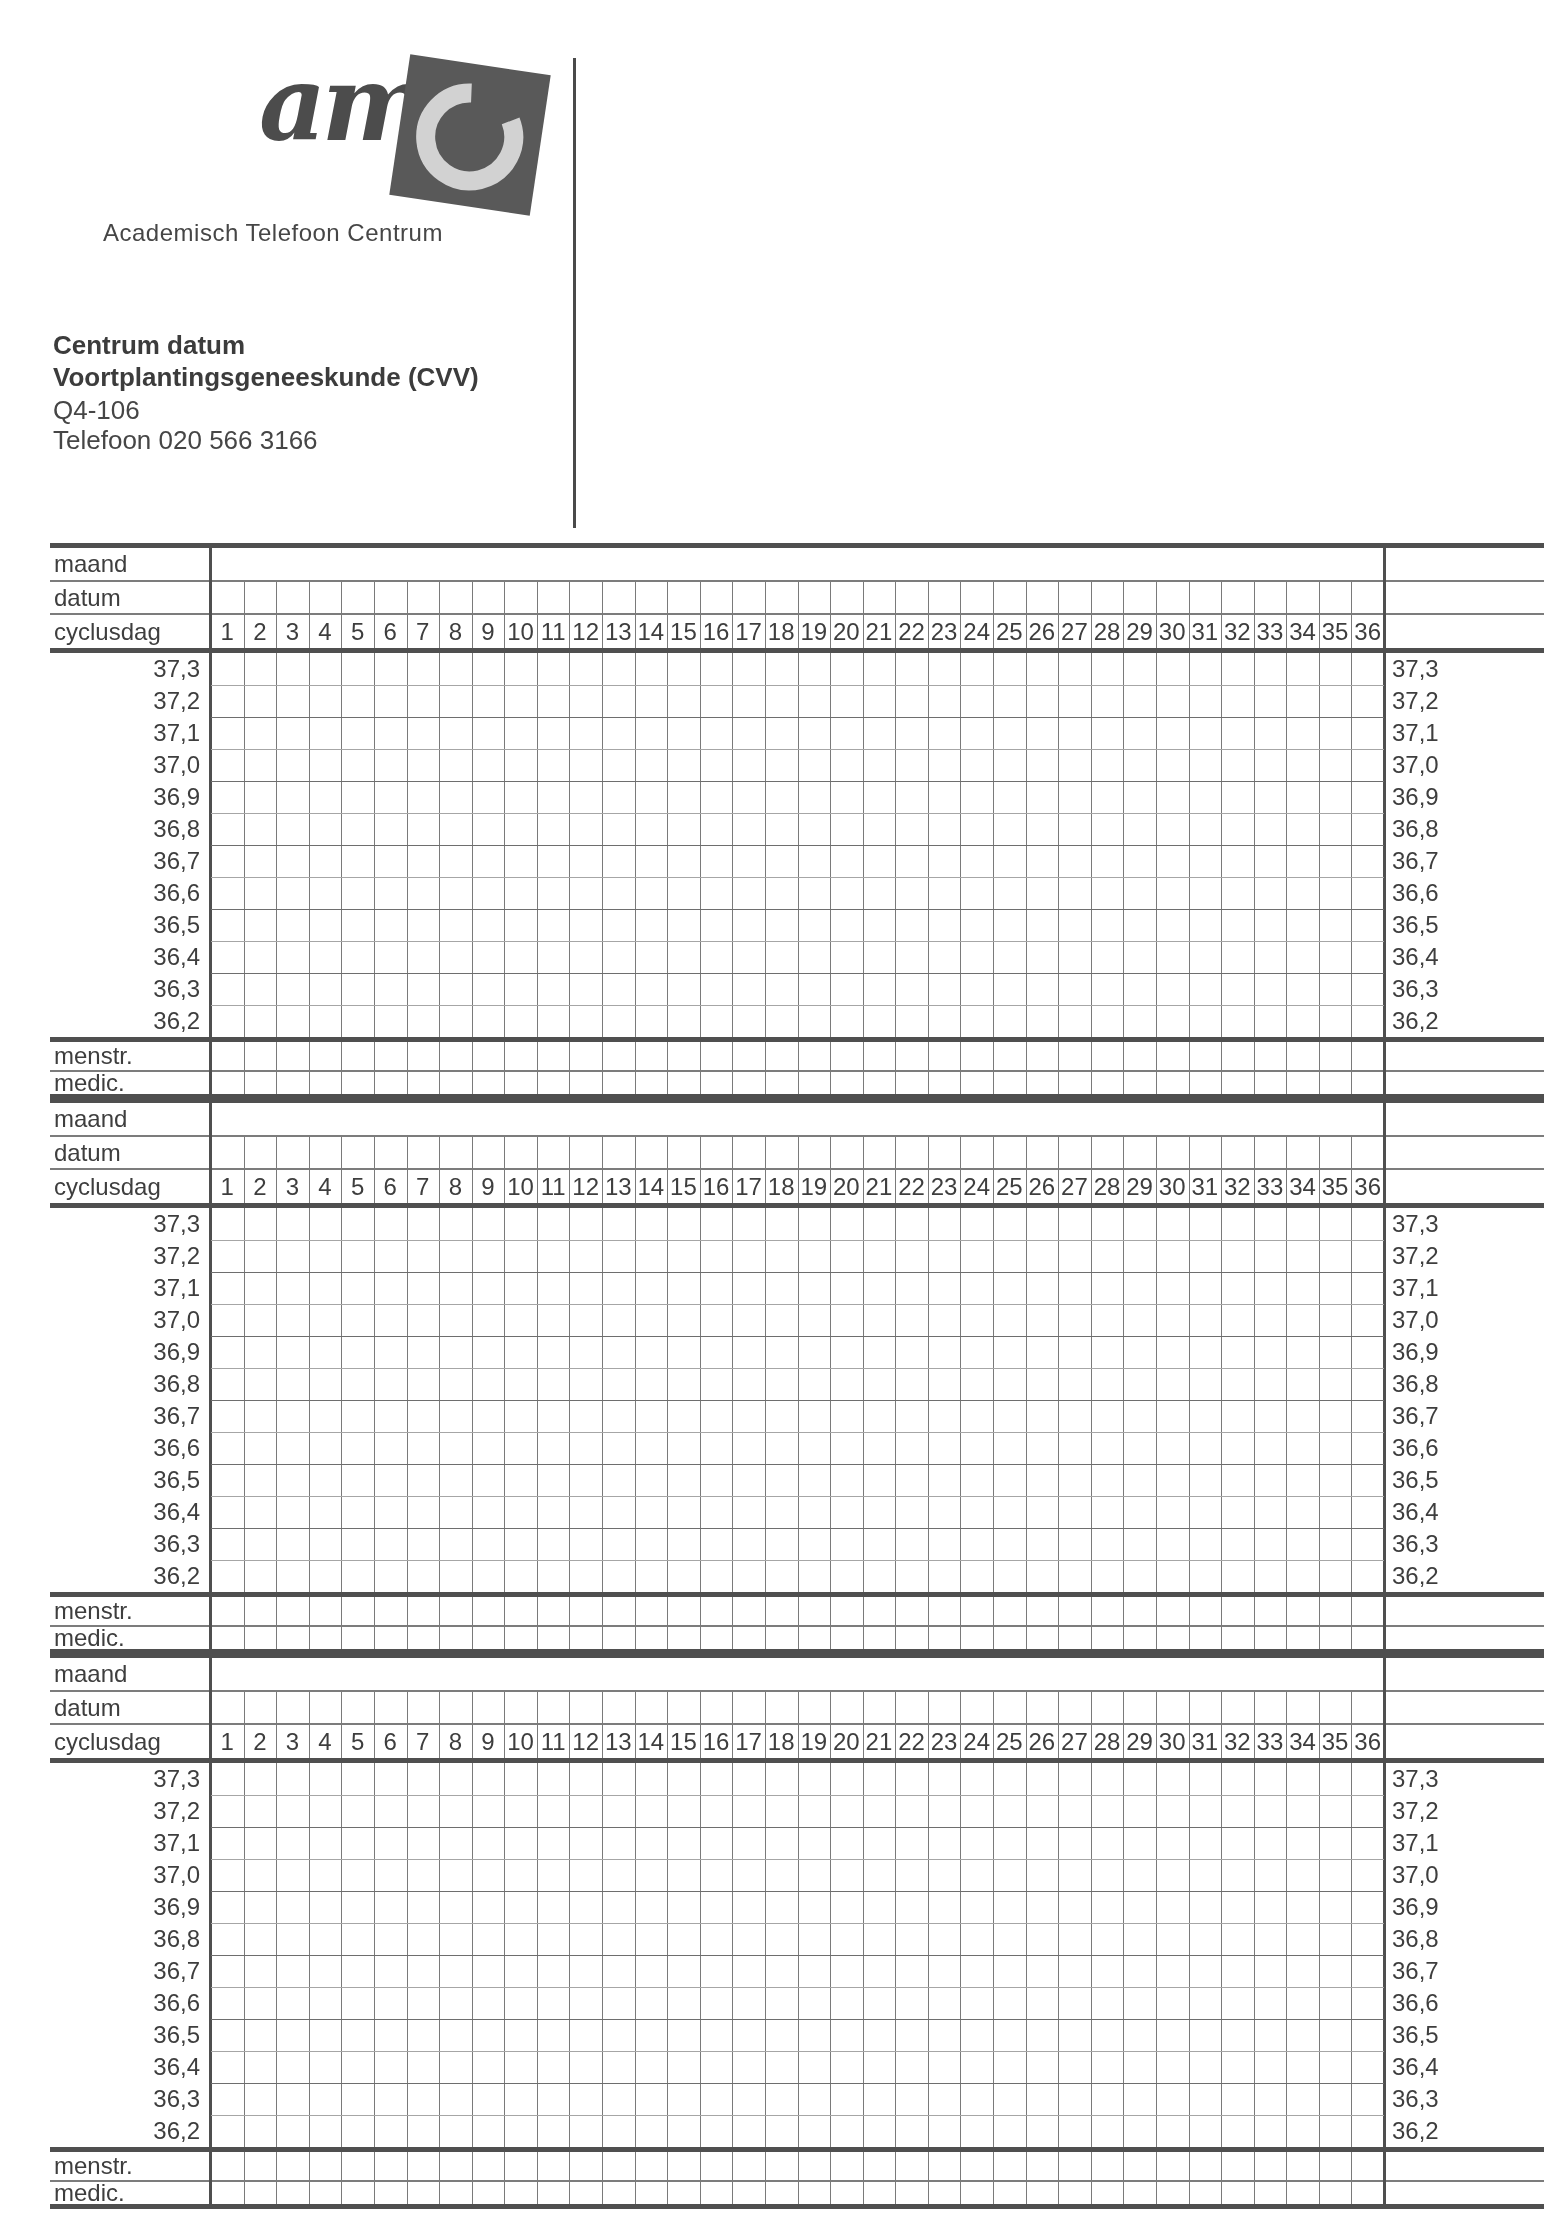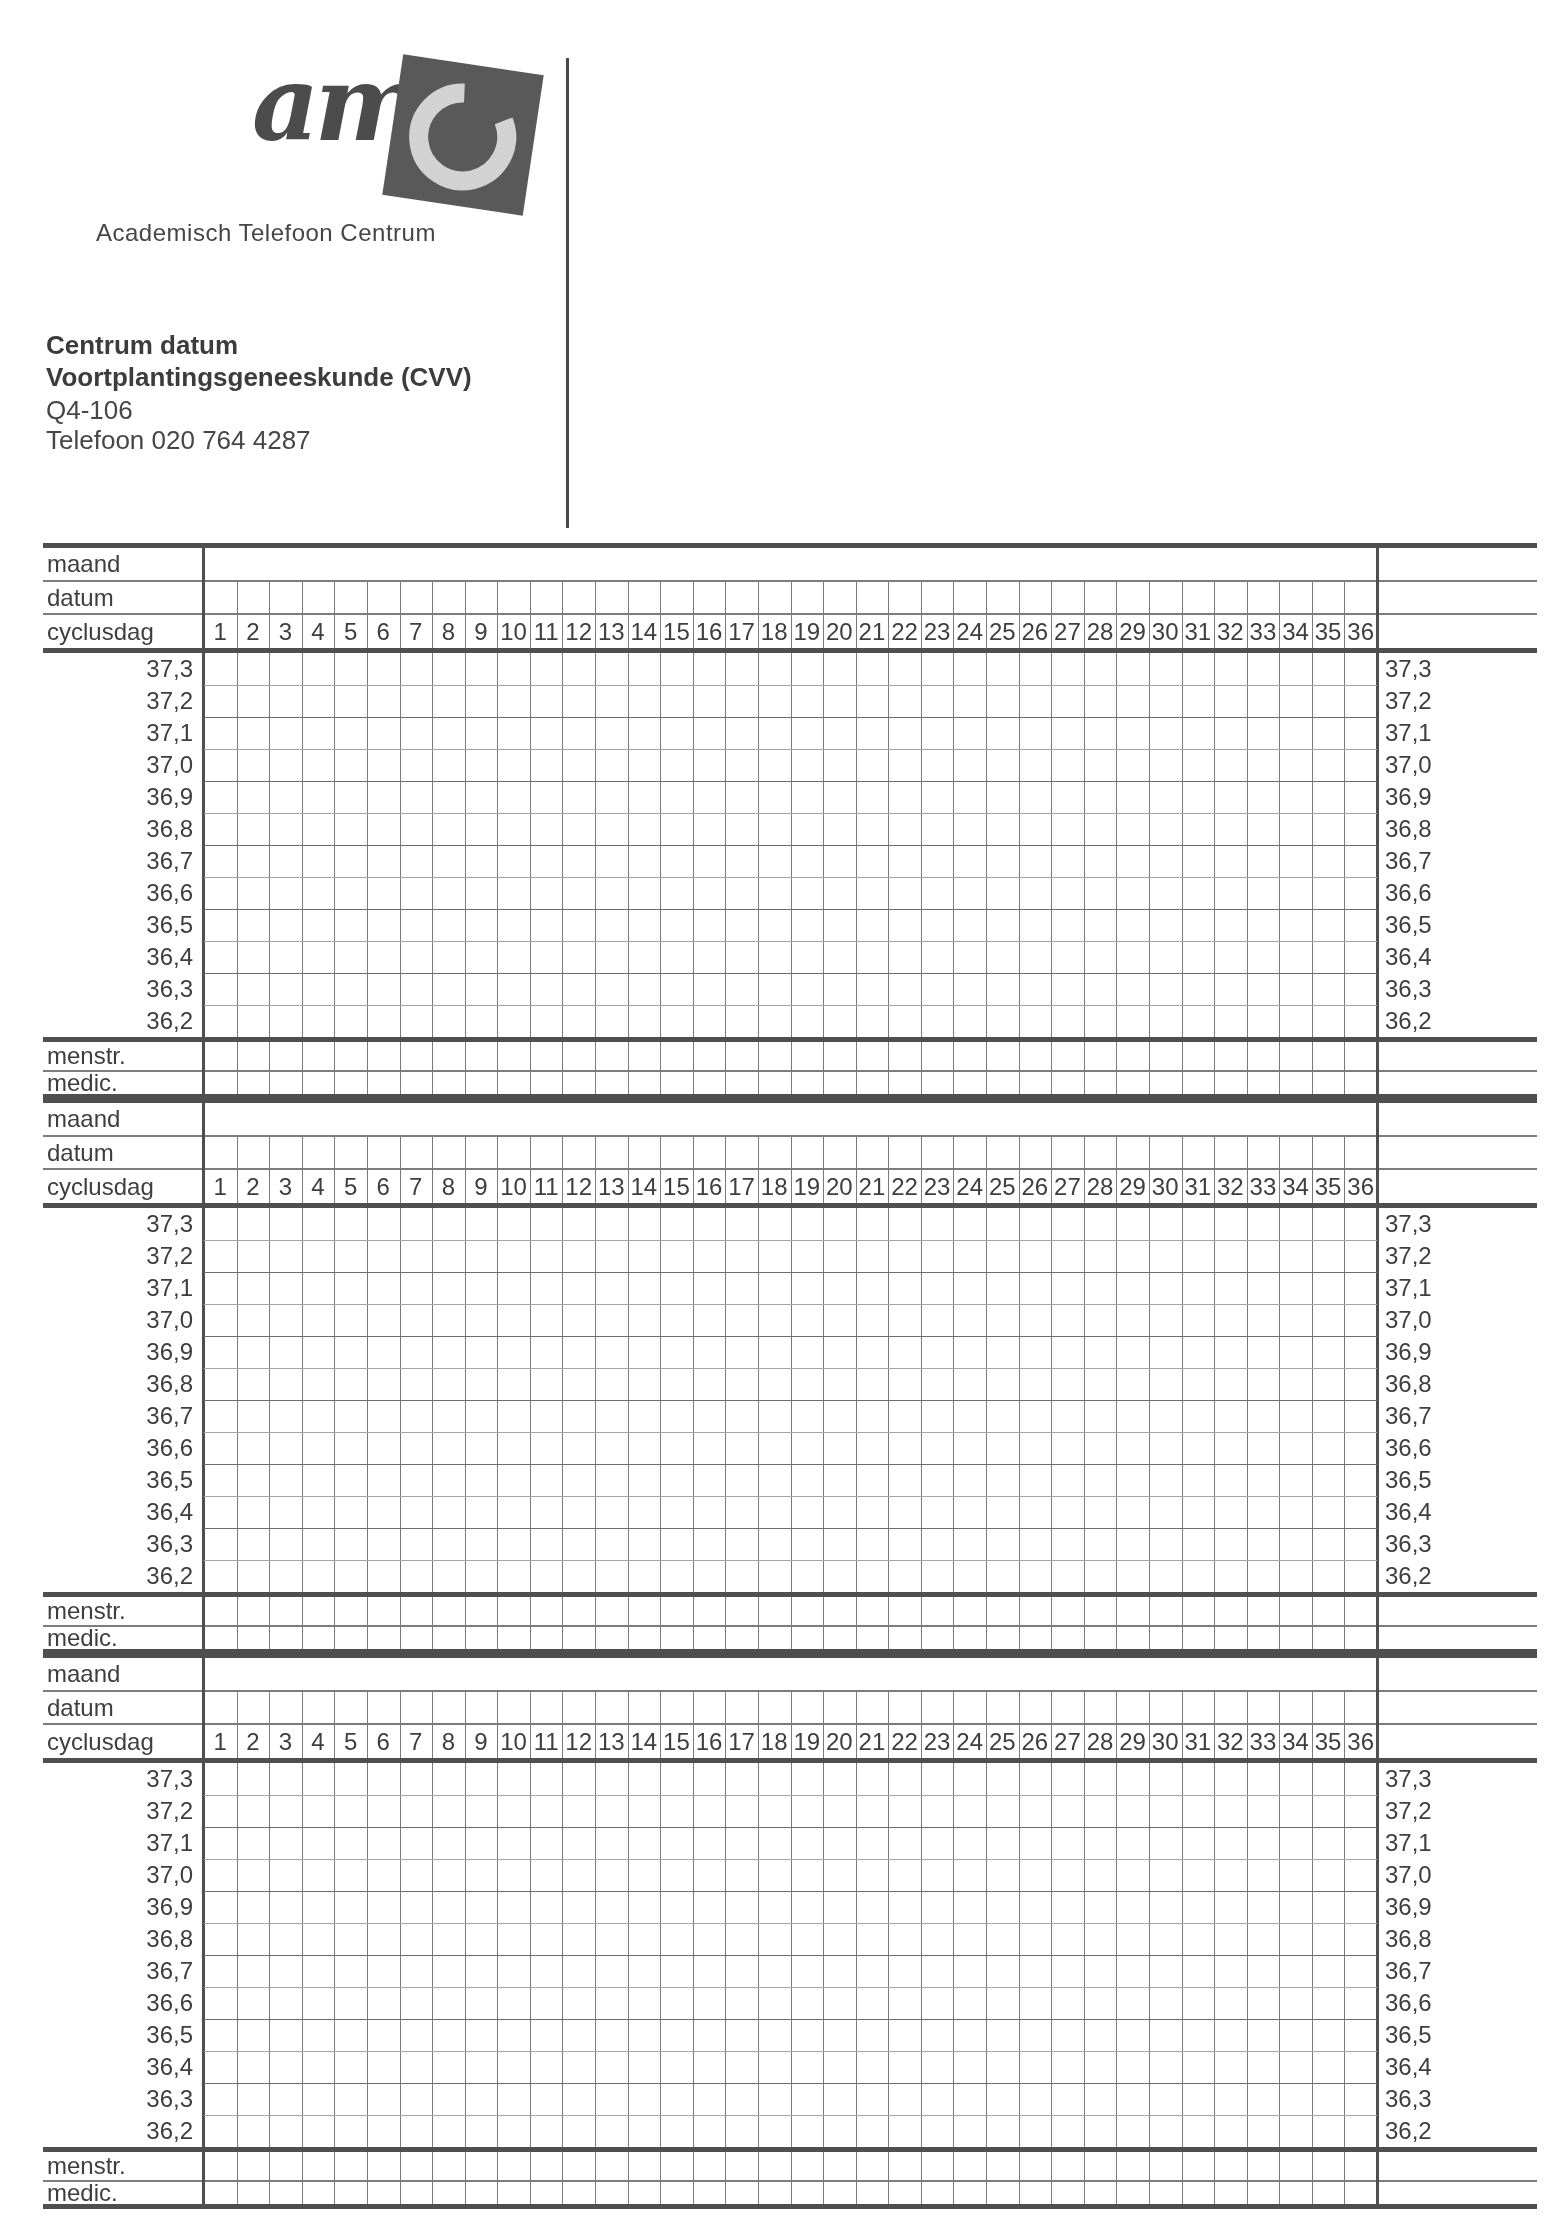--- a/index.html
+++ b/index.html
@@ -3,21 +3,21 @@
 <meta charset="utf-8">
 <style>
   html,body{margin:0;padding:0;}
   body{
     position:relative;
     width:1558px;height:2238px;
     background:#ffffff;
     font-family:"Liberation Sans",sans-serif;
     overflow:hidden;
   }
-  .page{position:absolute;left:0;top:0;width:1540px;height:2238px;}
+  .page{position:absolute;left:7px;top:0;width:1540px;height:2238px;}
 
   
   #logo-am{
     position:absolute;left:252px;top:52px;
     font:italic 700 104px "DejaVu Serif",serif;
     color:#4c4c4c;line-height:1;letter-spacing:-5px;
   }
   #logo-square{
     position:absolute;left:392px;top:64px;width:142px;height:142px;
     transform:rotate(8.5deg);
@@ -59,21 +59,21 @@
       <path id="c-ring-path" d="M109.1 51 A44 44 0 1 1 66.2 29.2" fill="none" stroke="#d2d2d2" stroke-width="19"></path>
     </svg>
   </div>
 
   <div id="header-vrule"></div>
 
   <div id="org1">Academisch Telefoon Centrum</div>
   <div id="dept1">Centrum datum</div>
   <div id="dept2">Voortplantingsgeneeskunde (CVV)</div>
   <div id="room">Q4-106</div>
-  <div id="phone">Telefoon 020 764 4287</div>
+  <div id="phone">Telefoon 020 566 3166</div>
 
   <div id="sections-root">
       <div class="section" style="top: 543px;">
         <div class="hl" style="top: 0px; height: 5px; background: rgb(79, 79, 79);"></div>
         <div class="hl" style="top: 37px; height: 2px; background: rgb(124, 124, 124);"></div>
         <div class="hl" style="top: 70px; height: 2px; background: rgb(124, 124, 124);"></div>
         <div class="hl" style="top: 105px; height: 5px; background: rgb(79, 79, 79);"></div>
         <div class="hl" style="top: 494px; height: 5px; background: rgb(79, 79, 79);"></div>
         <div class="hl" style="top: 527px; height: 2px; background: rgb(124, 124, 124);"></div>
         <div class="hl" style="top: 551px; height: 5px; background: rgb(79, 79, 79);"></div>

